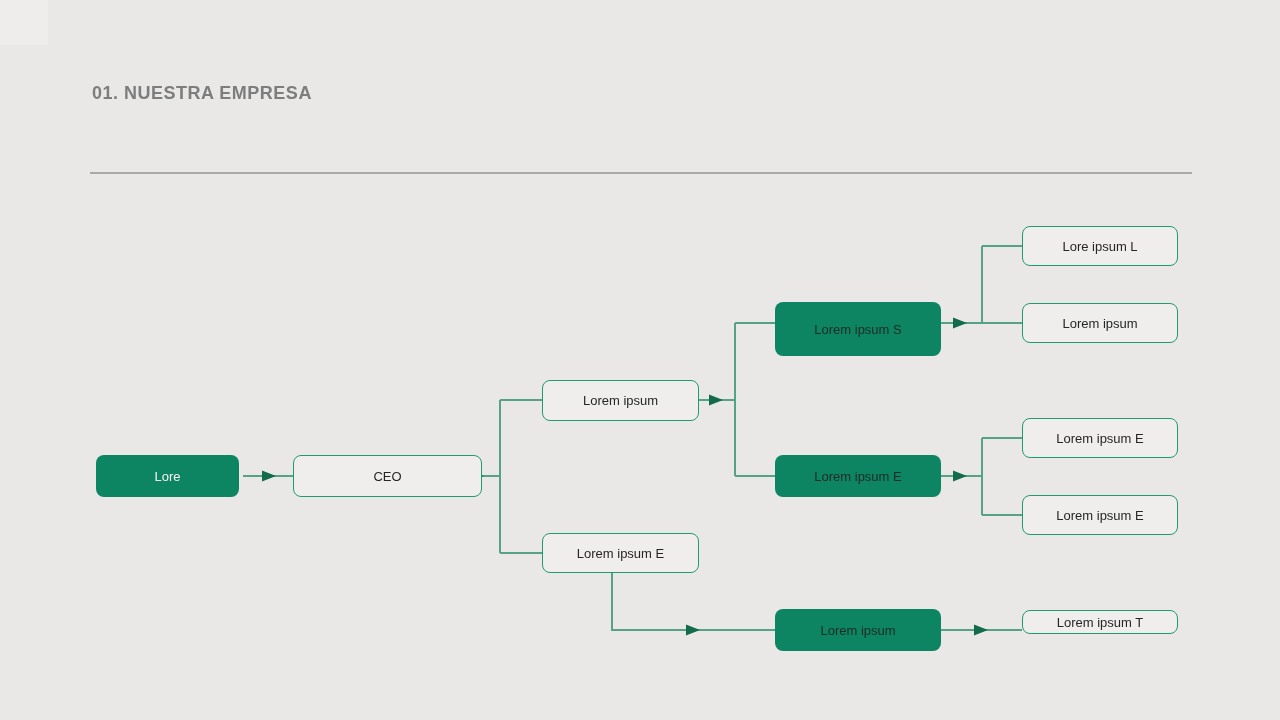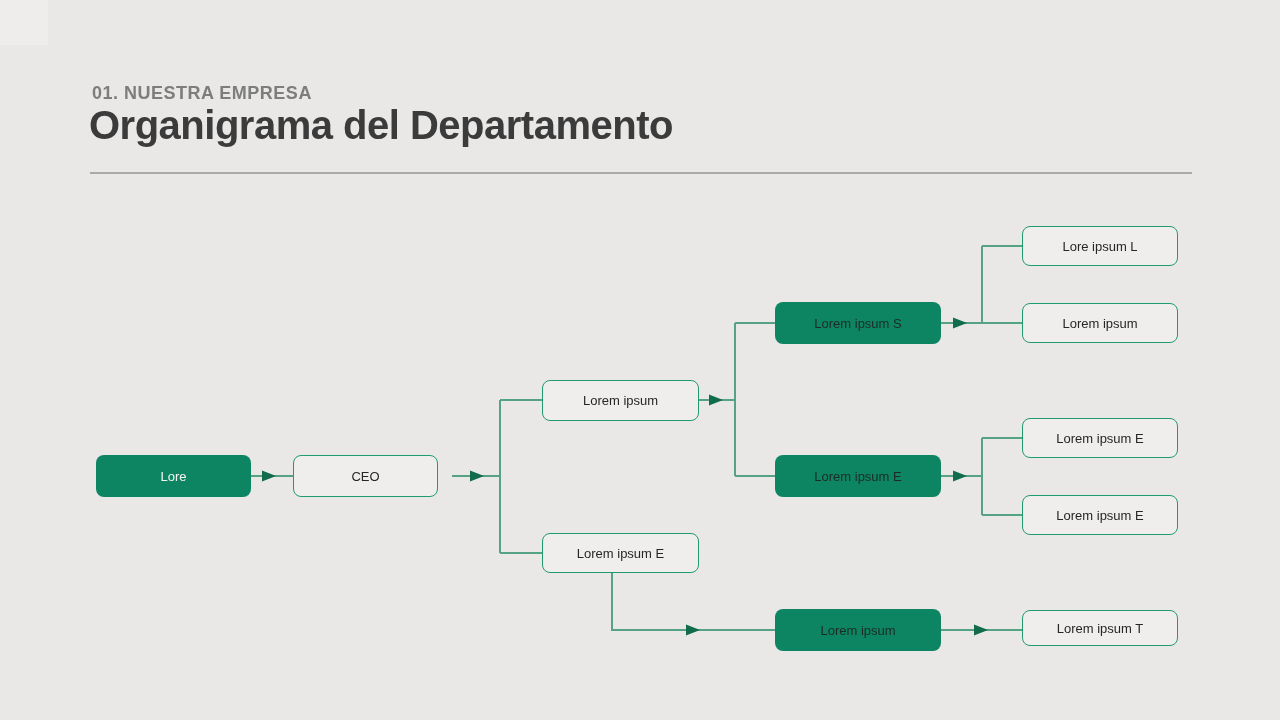--- a/index.html
+++ b/index.html
@@ -49,21 +49,20 @@
   .node.filled{ background:var(--green); color:var(--text-on-green); }
   .node.filled-light{ background:var(--green); color:var(--text-light); }
 </style>
 </head>
 <body>
 
 <div class="slide">
   <div class="corner-patch"></div>
 
   <div class="eyebrow">01. NUESTRA EMPRESA</div>
-  <h1 class="title">Organigrama del Departamento</h1>
   <div class="divider"></div>
 
   <div class="org-chart">
     <svg class="connector-layer" width="1280" height="720" viewBox="0 0 1280 720">
         <polyline points="243,476 293,476"></polyline>
         <polygon points="276,476 262,470.5 262,481.5"></polygon>
         <polyline points="452,476 500,476"></polyline>
         <polygon points="484,476 470,470.5 470,481.5"></polygon>
         <polyline points="500,400 500,553"></polyline>
         <polyline points="500,400 542,400"></polyline>
@@ -82,50 +81,50 @@
         <polygon points="967,476 953,470.5 953,481.5"></polygon>
         <polyline points="982,438 982,515"></polyline>
         <polyline points="982,438 1022,438"></polyline>
         <polyline points="982,515 1022,515"></polyline>
         <polyline points="612,573 612,630 775,630"></polyline>
         <polygon points="700,630 686,624.5 686,635.5"></polygon>
         <polyline points="941,630 1022,630"></polyline>
         <polygon points="988,630 974,624.5 974,635.5"></polygon>
       </svg>
 
-  <div class="node filled-light" style="left: 96px; top: 455px; width: 155px; height: 42px;">
+  <div class="node filled-light" style="left: 96px; top: 455px; width: 143px; height: 42px;">
         <span>Lore</span>
       </div>
-      <div class="node outline" style="left: 293px; top: 455px; width: 145px; height: 42px;">
+      <div class="node outline" style="left: 293px; top: 455px; width: 189px; height: 42px;">
         <span>CEO</span>
       </div>
       <div class="node outline" style="left: 542px; top: 380px; width: 157px; height: 41px;">
         <span>Lorem ipsum</span>
       </div>
       <div class="node outline" style="left: 542px; top: 533px; width: 157px; height: 40px;">
         <span>Lorem ipsum E</span>
       </div>
-      <div class="node filled" style="left: 775px; top: 302px; width: 166px; height: 42px;">
+      <div class="node filled" style="left: 775px; top: 302px; width: 166px; height: 54px;">
         <span>Lorem ipsum S</span>
       </div>
       <div class="node filled" style="left: 775px; top: 455px; width: 166px; height: 42px;">
         <span>Lorem ipsum E</span>
       </div>
       <div class="node filled" style="left: 775px; top: 609px; width: 166px; height: 42px;">
         <span>Lorem ipsum</span>
       </div>
       <div class="node outline" style="left: 1022px; top: 226px; width: 156px; height: 40px;">
         <span>Lore ipsum L</span>
       </div>
       <div class="node outline" style="left: 1022px; top: 303px; width: 156px; height: 40px;">
         <span>Lorem ipsum</span>
       </div>
       <div class="node outline" style="left: 1022px; top: 418px; width: 156px; height: 40px;">
         <span>Lorem ipsum E</span>
       </div>
       <div class="node outline" style="left: 1022px; top: 495px; width: 156px; height: 40px;">
         <span>Lorem ipsum E</span>
       </div>
-      <div class="node outline" style="left: 1022px; top: 610px; width: 156px; height: 36px;">
+      <div class="node outline" style="left: 1022px; top: 610px; width: 156px; height: 24px;">
         <span>Lorem ipsum T</span>
       </div>
     </div>
 </div>
 
 </body></html>

